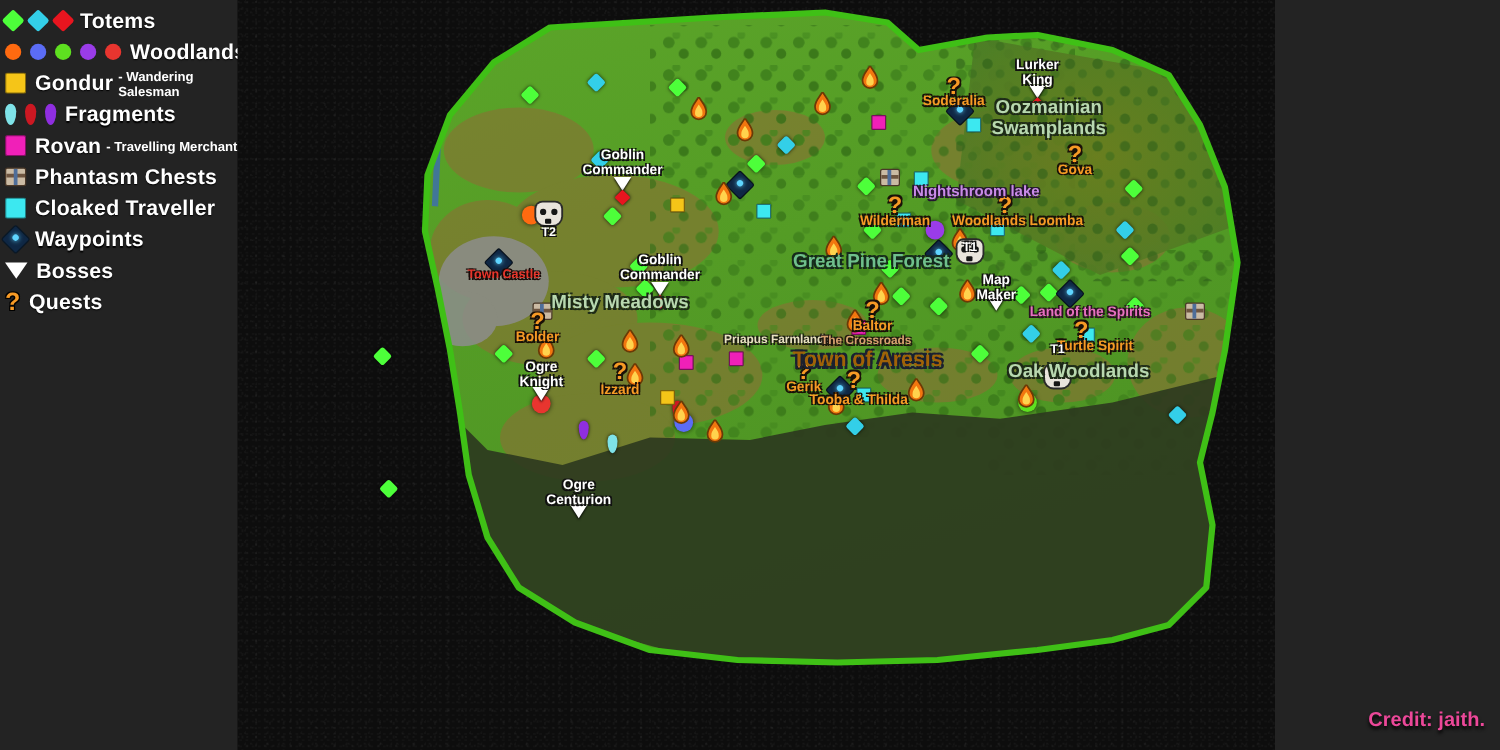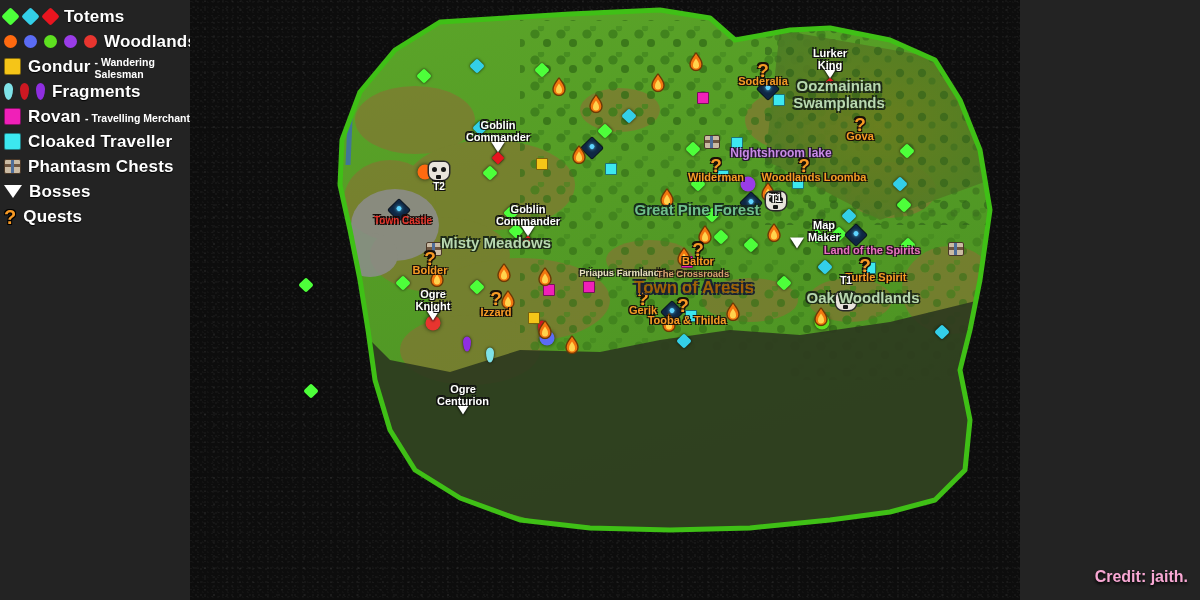--- a/index.html
+++ b/index.html
@@ -109,21 +109,21 @@
   .lbl-castle{font-size:10px;color:#e8342a;
        text-shadow:-1.3px -1.3px 0 #1a0a08,1.3px -1.3px 0 #1a0a08,-1.3px 1.3px 0 #1a0a08,1.3px 1.3px 0 #1a0a08;}
   .lbl-farm{font-size:9.5px;color:#e8e0c2;
        text-shadow:-1.2px -1.2px 0 #1e2014,1.2px -1.2px 0 #1e2014,-1.2px 1.2px 0 #1e2014,1.2px 1.2px 0 #1e2014;}
   .lbl-cross{font-size:9.5px;color:#d8a070;
        text-shadow:-1.2px -1.2px 0 #201710,1.2px -1.2px 0 #201710,-1.2px 1.2px 0 #201710,1.2px 1.2px 0 #201710;}
   .lbl-forest{font-size:15px;color:#6fbf8c;
        text-shadow:-1.6px -1.6px 0 #15291c,1.6px -1.6px 0 #15291c,-1.6px 1.6px 0 #15291c,1.6px 1.6px 0 #15291c;}
 
   
-  #credit{position:absolute;right:12px;bottom:14px;color:#f9a8d4;font-weight:bold;
+  #credit{position:absolute;right:12px;bottom:14px;color:#ec4899;font-weight:bold;
           font-size:16px;text-shadow:0 2px 3px #000;}
 </style>
 </head>
 <body>
 
 <div id="root">
 
   <div class="sidebar" id="bar-left">
     <div id="legend">
         <div class="lg-row">
@@ -161,29 +161,35 @@
         </div>
         <div class="lg-row">
           <div class="lg-icons">
             <span class="sq" style="background: rgb(240, 32, 184);"></span>
           </div>
           <span class="lg-label">Rovan</span>
           <span class="lg-sub">- Travelling Merchant</span>
         </div>
         <div class="lg-row">
           <div class="lg-icons">
+            <span class="chest"></span>
+          </div>
+          <span class="lg-label">Phantasm Chests</span>
+        </div>
+        <div class="lg-row">
+          <div class="lg-icons">
             <span class="sq" style="background: rgb(60, 232, 240);"></span>
           </div>
           <span class="lg-label">Cloaked Traveller</span>
         </div>
         <div class="lg-row">
           <div class="lg-icons">
-            <span class="chest"></span>
-          </div>
-          <span class="lg-label">Phantasm Chests</span>
+            <span class="wp"></span>
+          </div>
+          <span class="lg-label">Waypoints</span>
         </div>
         <div class="lg-row">
           <div class="lg-icons">
             <span class="tri"></span>
           </div>
           <span class="lg-label">Bosses</span>
         </div>
         <div class="lg-row">
           <div class="lg-icons">
             <span class="qm">?</span>
@@ -483,21 +489,21 @@
         <div class="mk m-quest" style="left: 306px; top: 298px;">?</div>
         <div class="mk m-quest" style="left: 453px; top: 298px;">?</div>
         <div class="mk m-quest" style="left: 493px; top: 305px;">?</div>
       </div>
     <div id="labels">
         <div class="lbl lbl-boss" style="left: 308px; top: 131px;">Goblin<br>Commander</div>
         <div class="lbl lbl-boss" style="left: 338px; top: 215px;">Goblin<br>Commander</div>
         <div class="lbl lbl-boss" style="left: 640px; top: 59px;">Lurker<br>King</div>
         <div class="lbl lbl-boss" style="left: 243px; top: 300px;">Ogre<br>Knight</div>
         <div class="lbl lbl-boss" style="left: 273px; top: 395px;">Ogre<br>Centurion</div>
-        <div class="lbl lbl-boss" style="left: 634px; top: 231px;">Map<br>Maker</div>
+        <div class="lbl lbl-boss" style="left: 607px; top: 231px;">Map<br>Maker</div>
         <div class="lbl lbl-quest" style="left: 573px; top: 81px;">Soderalia</div>
         <div class="lbl lbl-quest" style="left: 526px; top: 177px;">Wilderman</div>
         <div class="lbl lbl-quest" style="left: 624px; top: 177px;">Woodlands Loomba</div>
         <div class="lbl lbl-quest" style="left: 670px; top: 136px;">Gova</div>
         <div class="lbl lbl-quest" style="left: 508px; top: 261px;">Baltor</div>
         <div class="lbl lbl-quest" style="left: 686px; top: 277px;">Turtle Spirit</div>
         <div class="lbl lbl-quest" style="left: 240px; top: 270px;">Bolder</div>
         <div class="lbl lbl-quest" style="left: 306px; top: 312px;">Izzard</div>
         <div class="lbl lbl-quest" style="left: 453px; top: 310px;">Gerik</div>
         <div class="lbl lbl-quest" style="left: 497px; top: 320px;">Tooba &amp; Thilda</div>

